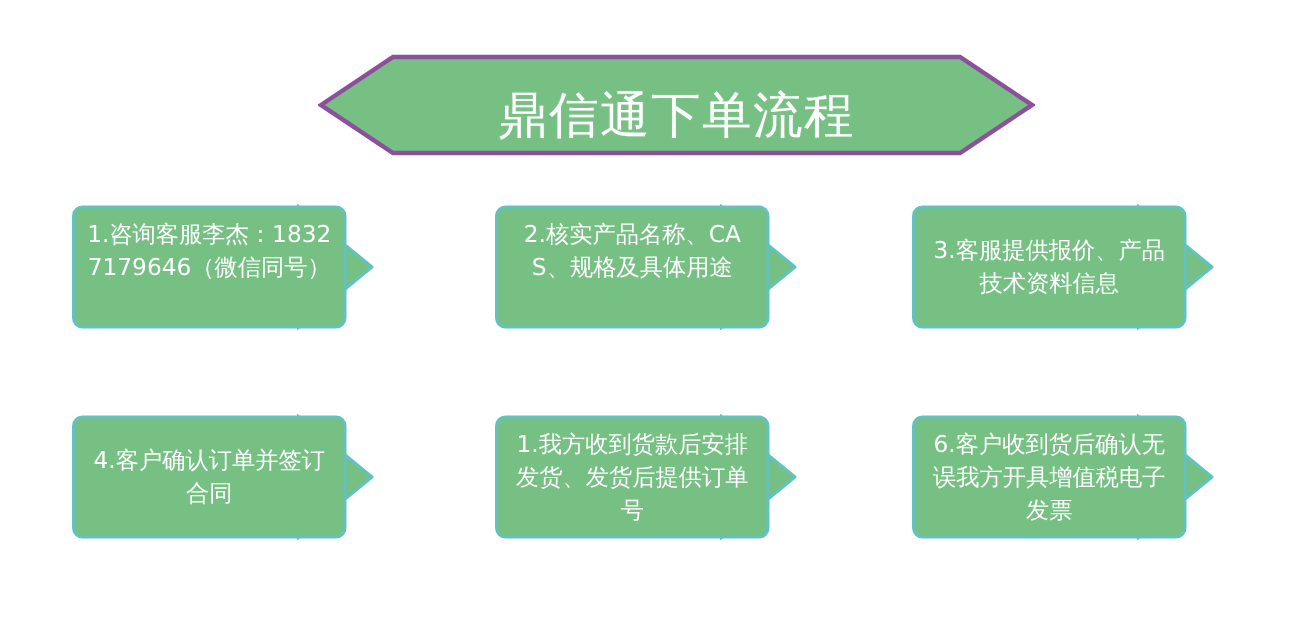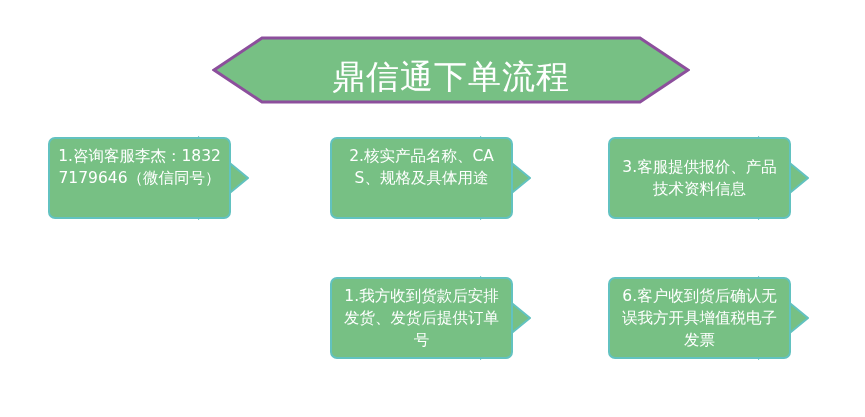--- a/index.html
+++ b/index.html
@@ -138,20 +138,28 @@
 
   <div class="step col-3 row-1 two-line">
     <svg class="arrow-head" viewBox="0 0 52 86" preserveAspectRatio="none">
       <polygon points="0,2 50,43 0,84" fill="#77c084" stroke="#62c2c0" stroke-width="2" stroke-linejoin="round"></polygon>
     </svg>
     <div class="body">
       <div class="label">3.客服提供报价、产品技术资料信息</div>
     </div>
   </div>
 
+  <div class="step col-1 row-2 two-line">
+    <svg class="arrow-head" viewBox="0 0 52 86" preserveAspectRatio="none">
+      <polygon points="0,2 50,43 0,84" fill="#77c084" stroke="#62c2c0" stroke-width="2" stroke-linejoin="round"></polygon>
+    </svg>
+    <div class="body">
+      <div class="label">4.客户确认订单并签订合同</div>
+    </div>
+  </div>
 
   <div class="step col-2 row-2">
     <svg class="arrow-head" viewBox="0 0 52 86" preserveAspectRatio="none">
       <polygon points="0,2 50,43 0,84" fill="#77c084" stroke="#62c2c0" stroke-width="2" stroke-linejoin="round"></polygon>
     </svg>
     <div class="body">
       <div class="label">1.我方收到货款后安排发货、发货后提供订单号</div>
     </div>
   </div>
 

